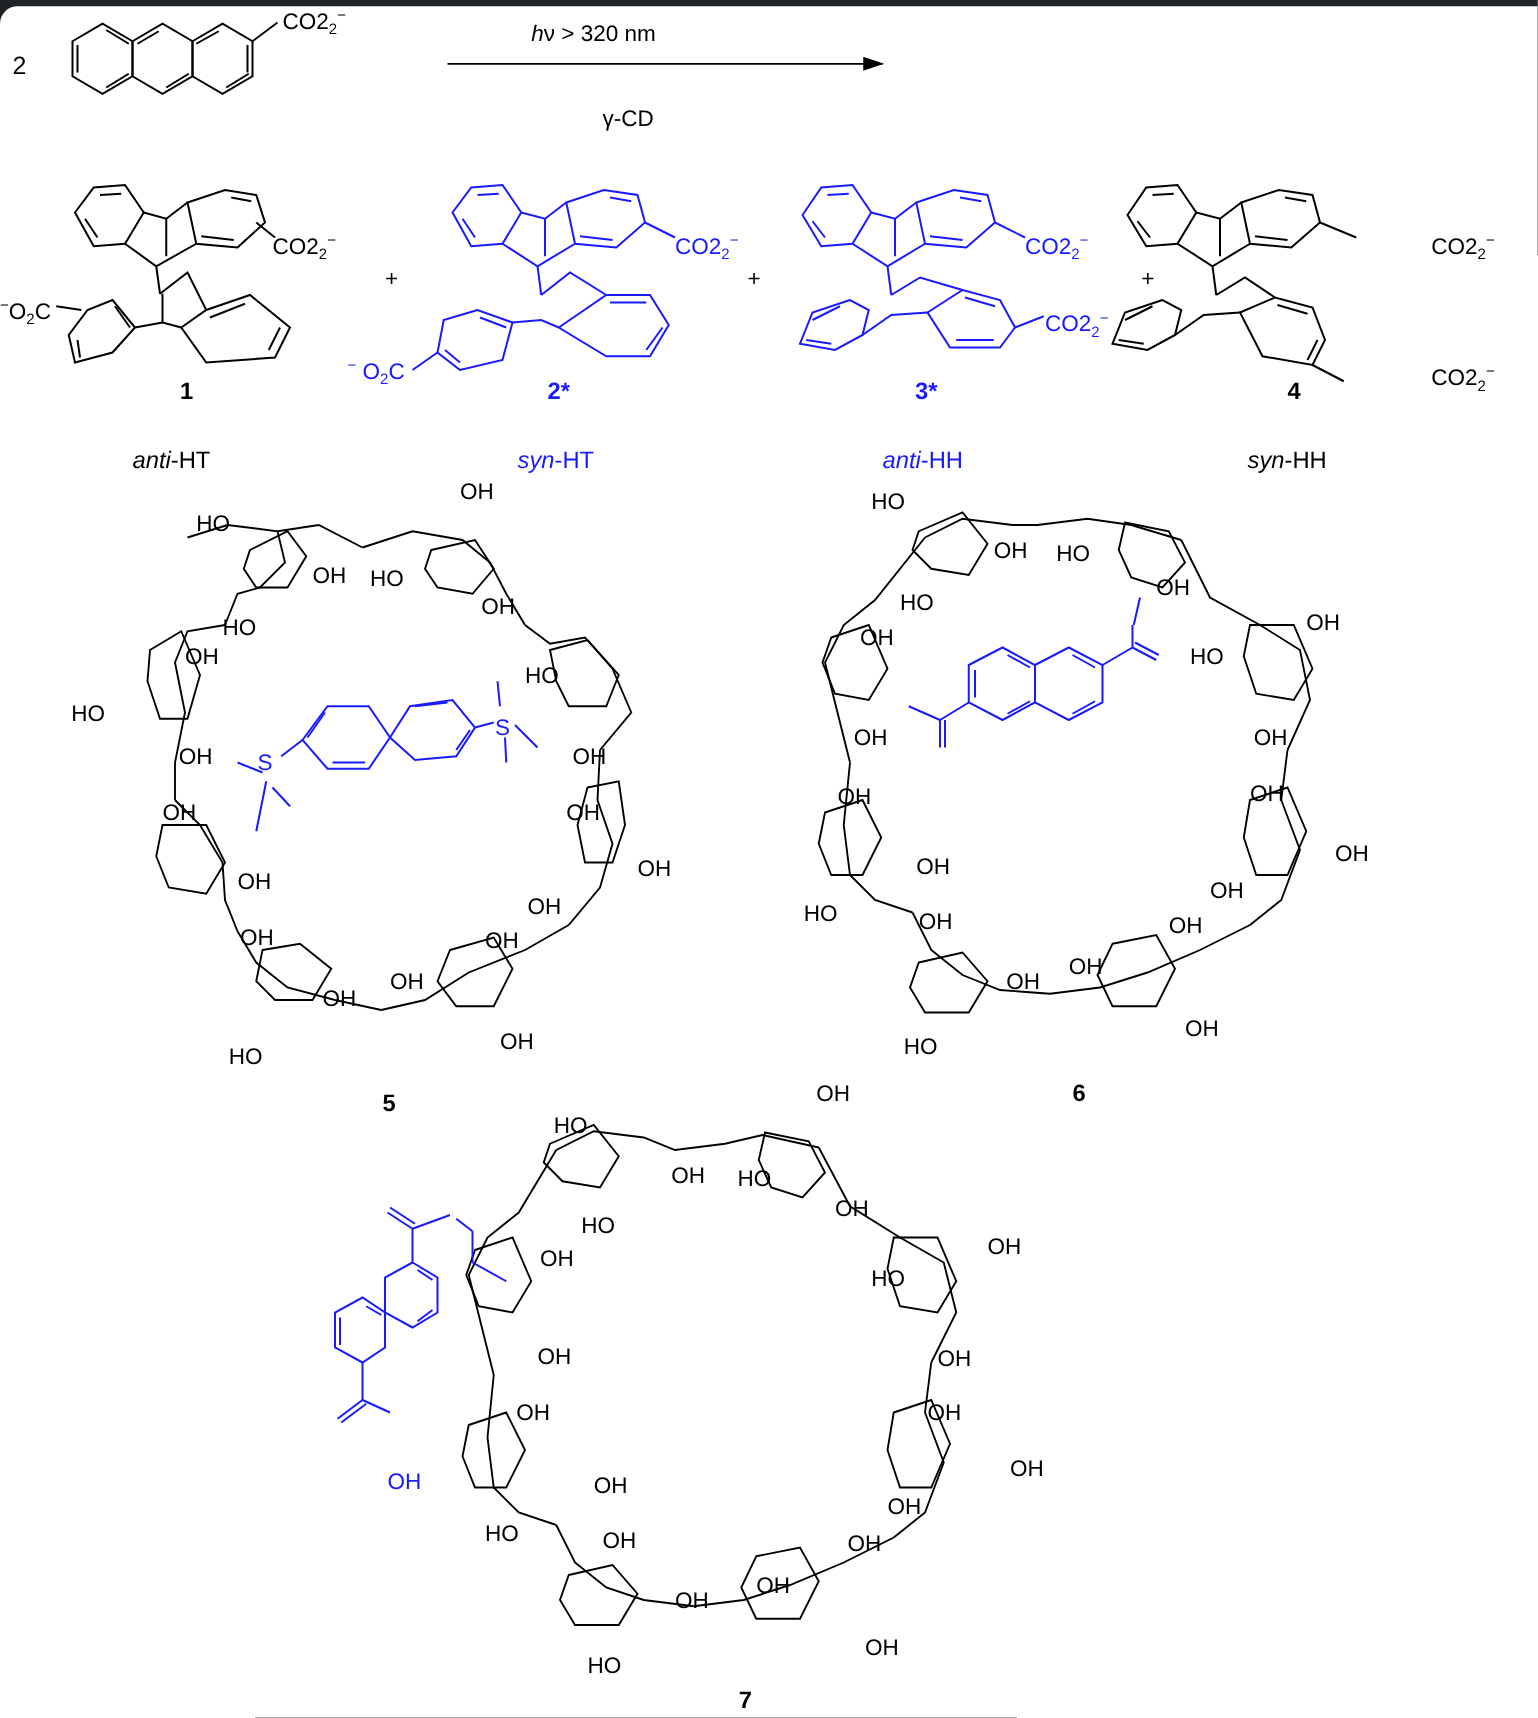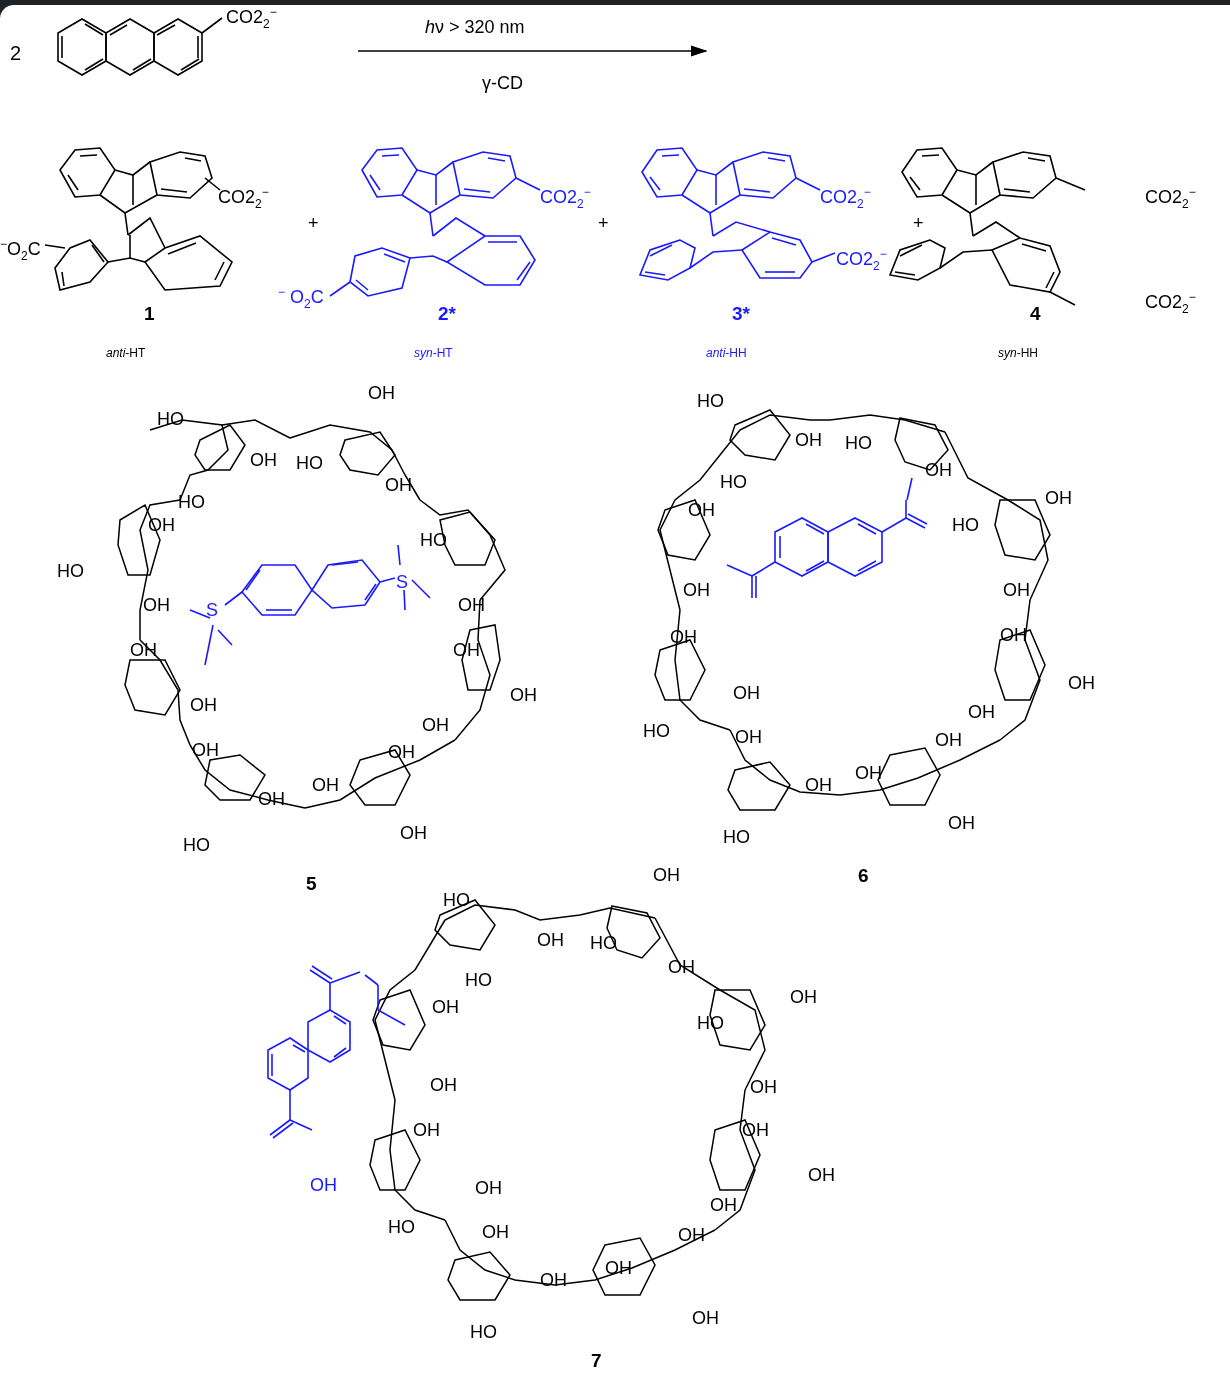--- a/index.html
+++ b/index.html
@@ -6,21 +6,21 @@
     body { width: 1230px; height: 1374px; overflow: hidden; font-family: "Liberation Sans", sans-serif; }
     .frame {
       position: absolute; left: 0; top: 5px; width: 1230px; height: 1369px;
       background: #ffffff; border-top-left-radius: 14px;
       overflow: hidden;
     }
     svg { position: absolute; left: 0; top: -5px; }
     .lbl { position: absolute; font-family: "Liberation Sans", sans-serif; color: #000; white-space: nowrap; }
     .blue { color: #1a1aff; }
     .num { font-weight: bold; font-size: 19px; }
-    .name { font-size: 12px; }
+    .name { font-size: 19px; margin-top: 12px; }
     .name i { font-style: italic; }
     .cond { font-size: 18px; }
     .plus { font-size: 18px; }
     .stoich { font-size: 20px; }
   </style>
 </head>
 <body>
 
 <div class="frame">
 
@@ -252,21 +252,21 @@
     <line x1="365" y1="975" x2="378" y2="985"></line>
     <line x1="378" y1="985" x2="378" y2="1010"></line>
     <line x1="378" y1="1010" x2="405" y2="1025"></line>
   </g>
 </svg>
 
 <span class="lbl stoich" style="left:10px;top:37px;">2</span>
 <span class="lbl cond" style="left:226px;top:0px;"><span>CO2</span><sub style="font-size:12px">2</sub><sup style="font-size:12px">−</sup></span>
 
 <span class="lbl cond" style="left:425px;top:12px;"><i>h</i><span>ν &gt; 320 nm</span></span>
-<span class="lbl cond" style="left:482px;top:68px;">γ-CD</span>
+<span class="lbl cond" style="left:482px;top:80px;">γ-CD</span>
 
 <span class="lbl cond" style="left:218px;top:180px;"><span>CO2</span><sub style="font-size:12px">2</sub><sup style="font-size:12px">−</sup></span>
 <span class="lbl cond" style="left:0px;top:232px;"><sup style="font-size:12px">−</sup><span>O</span><sub style="font-size:12px">2</sub><span>C</span></span>
 
 <span class="lbl cond blue" style="left:540px;top:180px;"><span>CO2</span><sub style="font-size:12px">2</sub><sup style="font-size:12px">−</sup></span>
 <span class="lbl cond blue" style="left:278px;top:280px;"><sup style="font-size:12px">−</sup><span> O</span><sub style="font-size:12px">2</sub><span>C</span></span>
 
 <span class="lbl cond blue" style="left:820px;top:180px;"><span>CO2</span><sub style="font-size:12px">2</sub><sup style="font-size:12px">−</sup></span>
 <span class="lbl cond blue" style="left:836px;top:242px;"><span>CO2</span><sub style="font-size:12px">2</sub><sup style="font-size:12px">−</sup></span>
 

